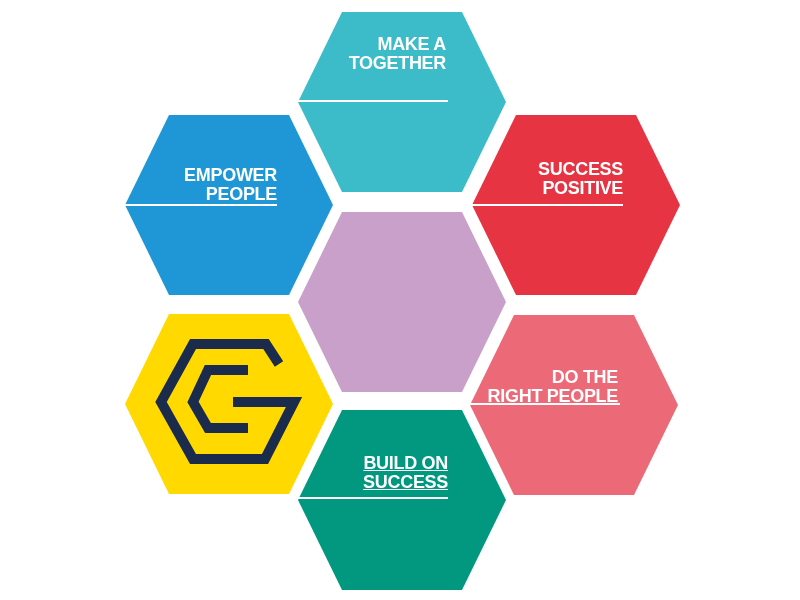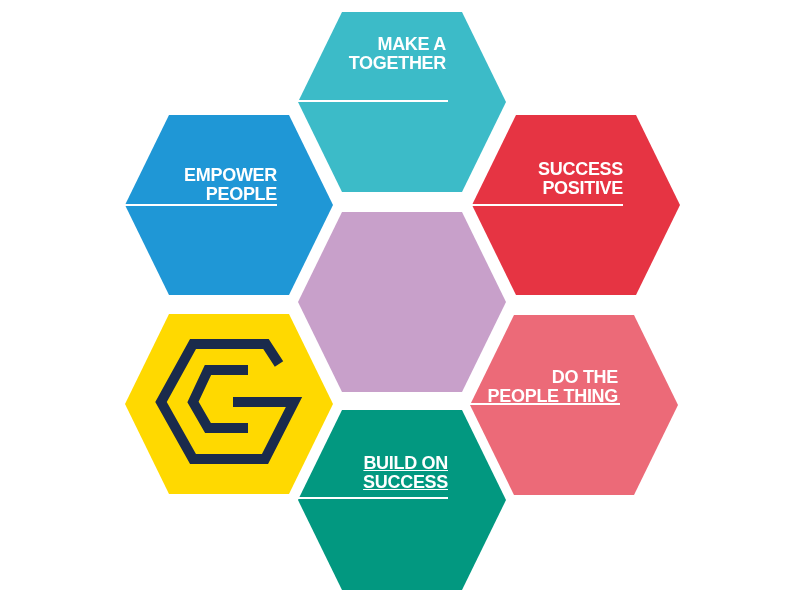--- a/index.html
+++ b/index.html
@@ -64,21 +64,21 @@
     </g>
   </svg>
 </div>
 
 <div class="hex" style="left:470px; top:315px;">
   <svg class="shape" viewBox="0 0 208 180">
     <polygon points="0,90 44,0 164,0 208,90 164,180 44,180" fill="#EC6A78"></polygon>
   </svg>
   <div class="label" style="right:60px; top:53px;">
     <span>DO THE</span>
-    <span>PEOPLE THING</span>
+    <span>RIGHT PEOPLE</span>
   </div>
   <div class="rule" style="left:0px; width:150px; top:88px;"></div>
 </div>
 
 <div class="hex" style="left:298px; top:410px;">
   <svg class="shape" viewBox="0 0 208 180">
     <polygon points="0,90 44,0 164,0 208,90 164,180 44,180" fill="#029880"></polygon>
   </svg>
   <div class="label" style="right:58px; top:44px;text-decoration:underline;">
     <span>BUILD ON</span>

